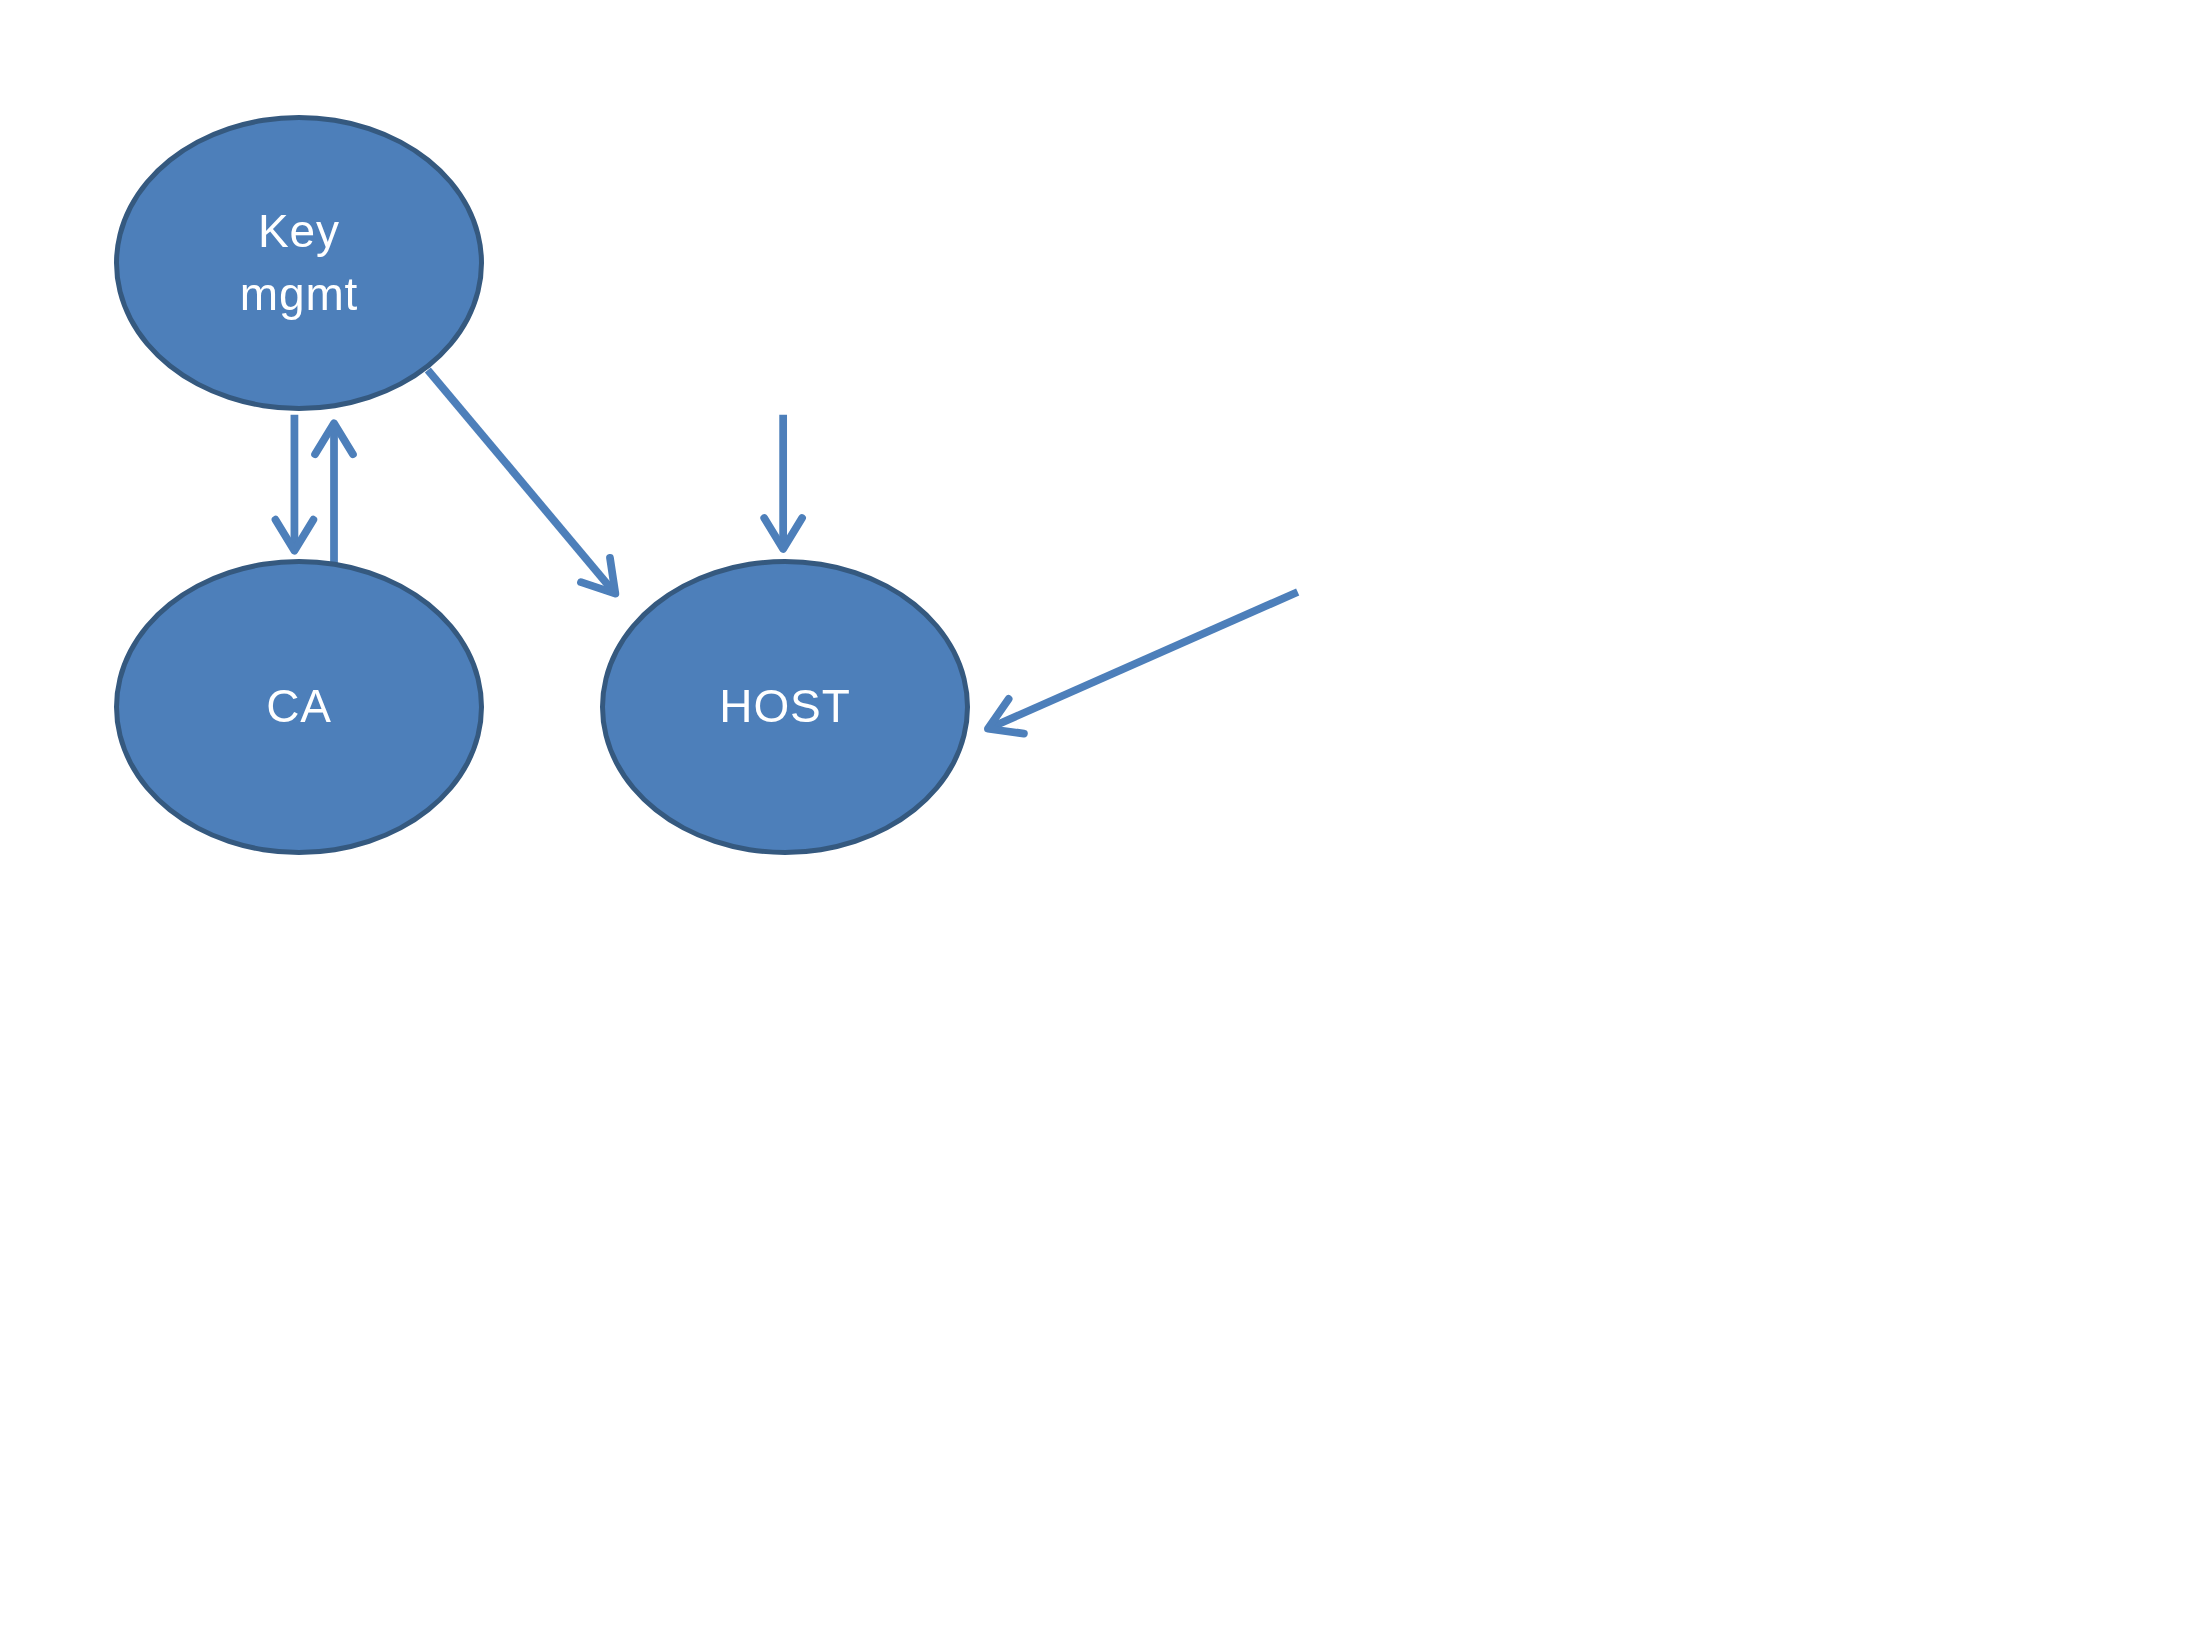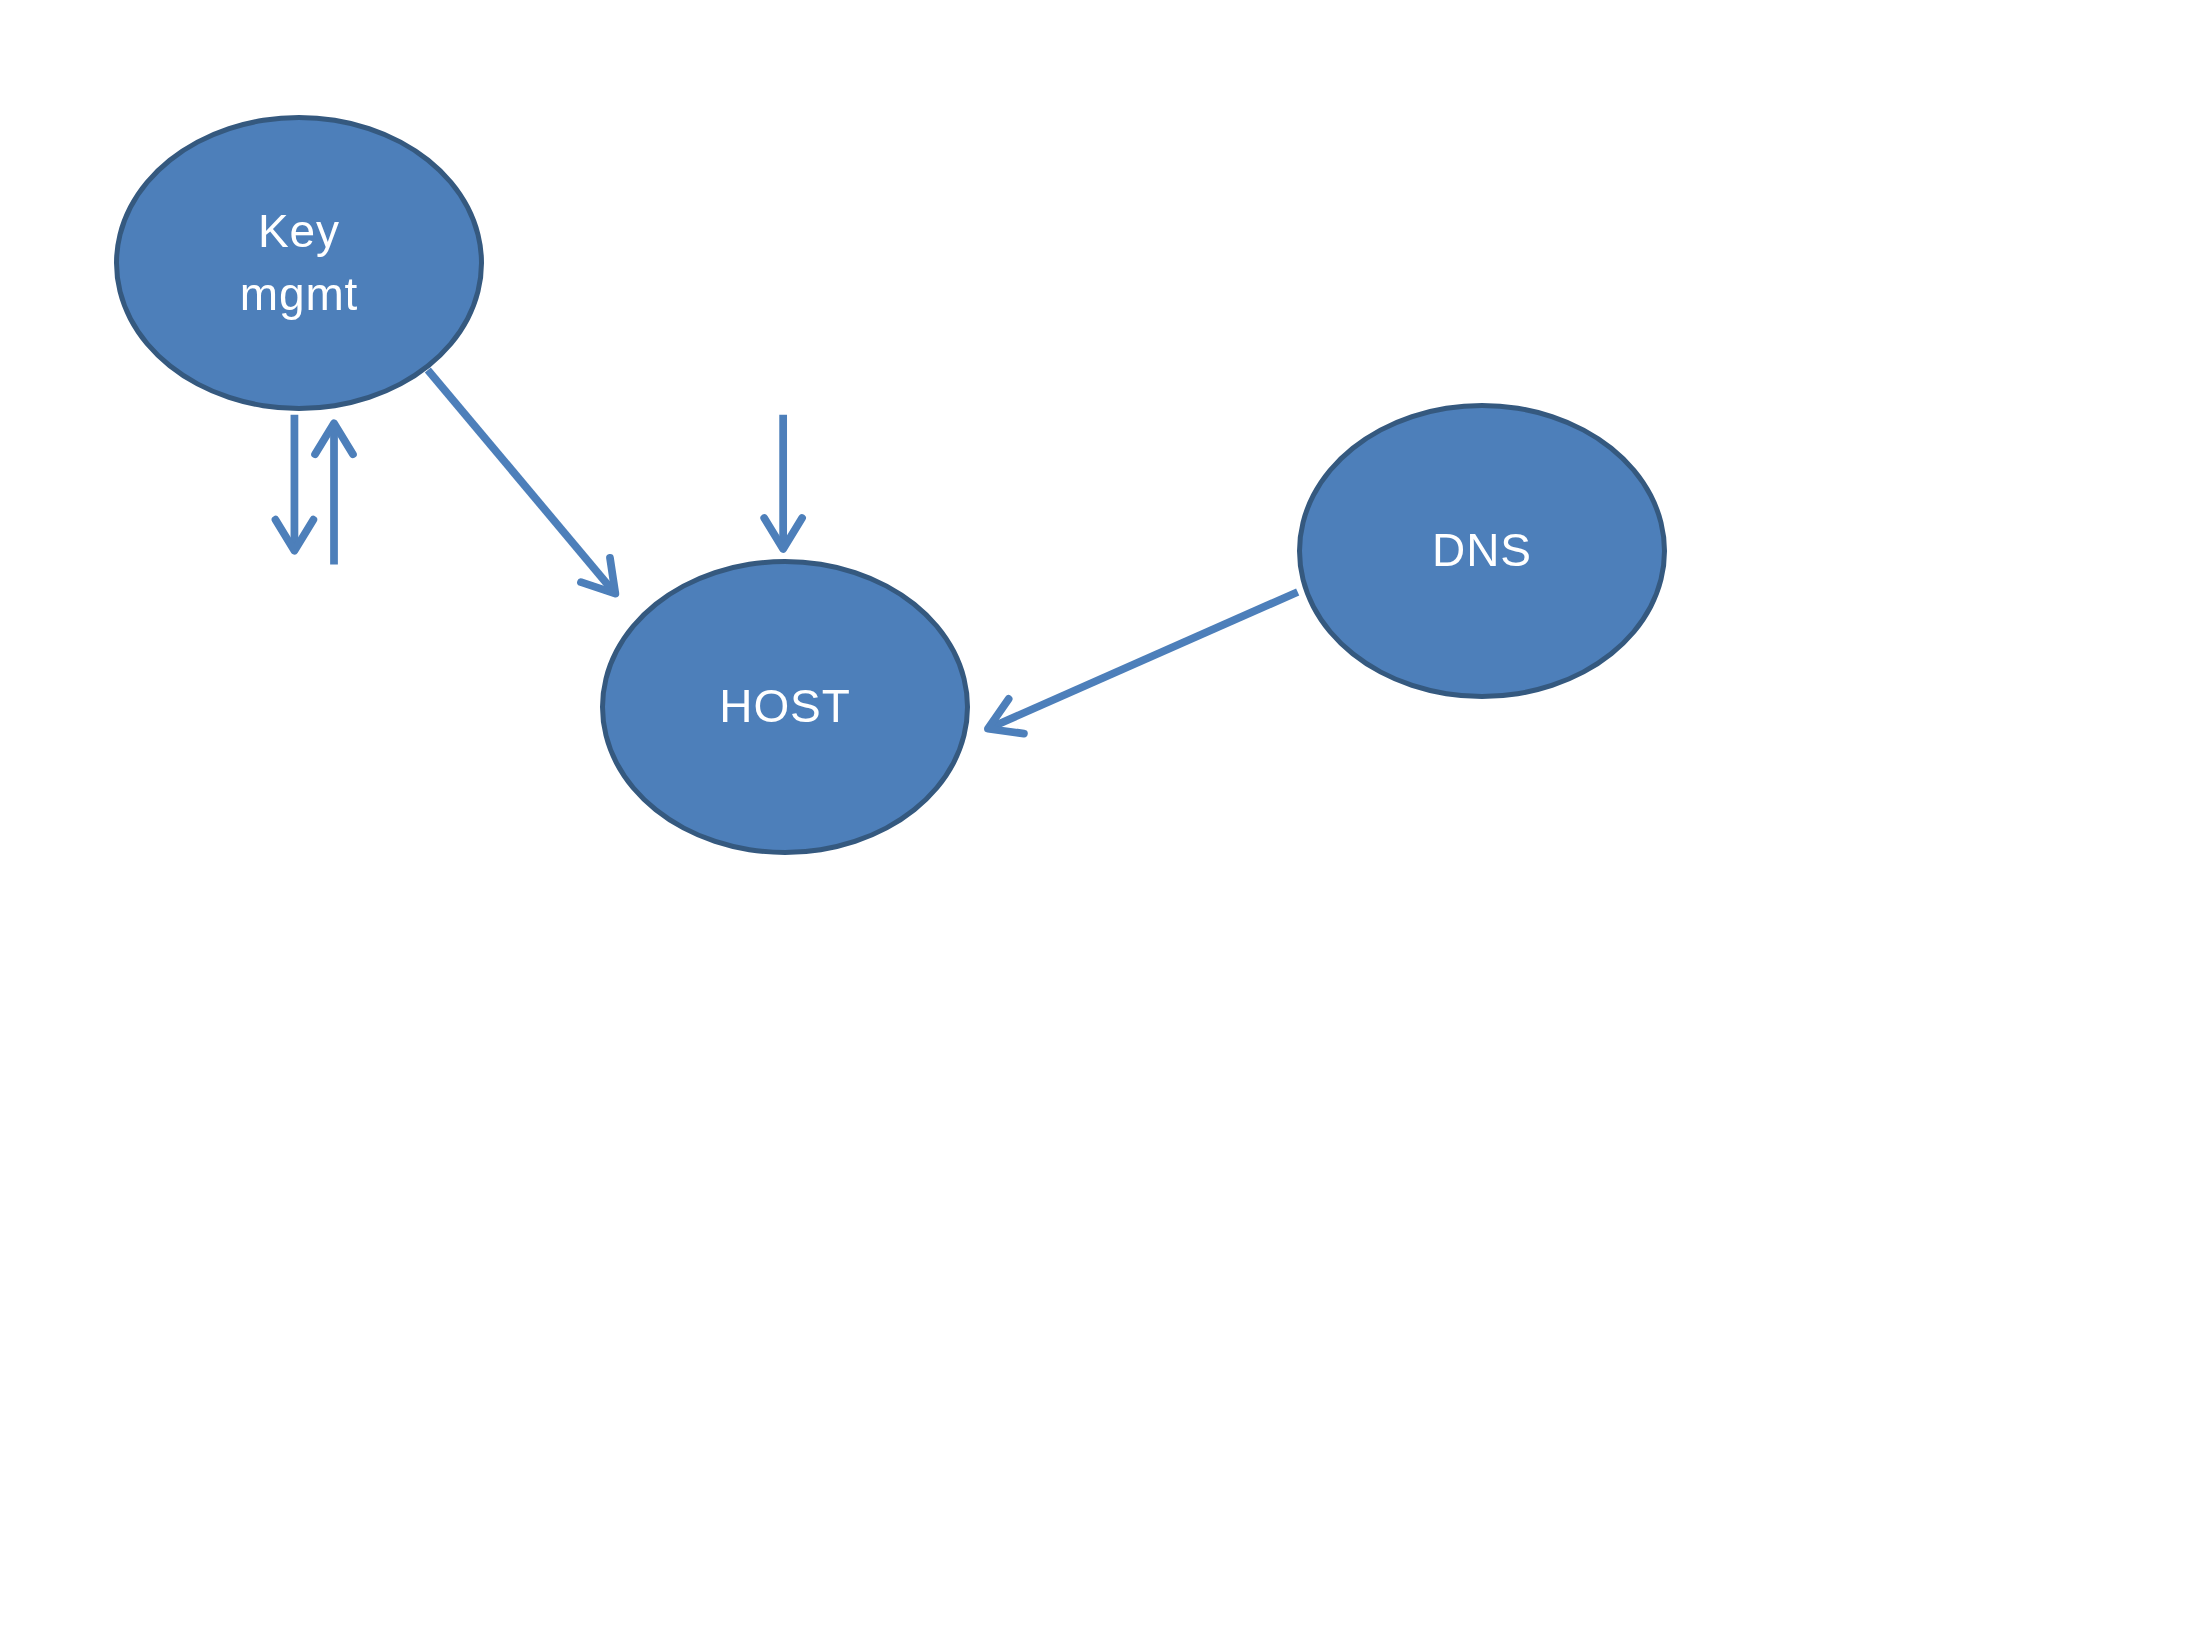--- a/index.html
+++ b/index.html
@@ -69,23 +69,23 @@
 
     <line x1="1508" y1="688" x2="1148" y2="847" stroke="#4d7fba" stroke-width="9" marker-end="url(#arrowhead)"></line>
   </svg>
 
   <div class="node node-key-mgmt">
     <span>Key
 mgmt</span>
   </div>
 
 
-  <div class="node node-dns">
-    <span>DNS</span>
+
+  <div class="node node-ca">
+    <span>CA</span>
   </div>
-
 
   <div class="node node-host">
     <span>HOST</span>
   </div>
 
 </div>
 
 
 </body></html>

